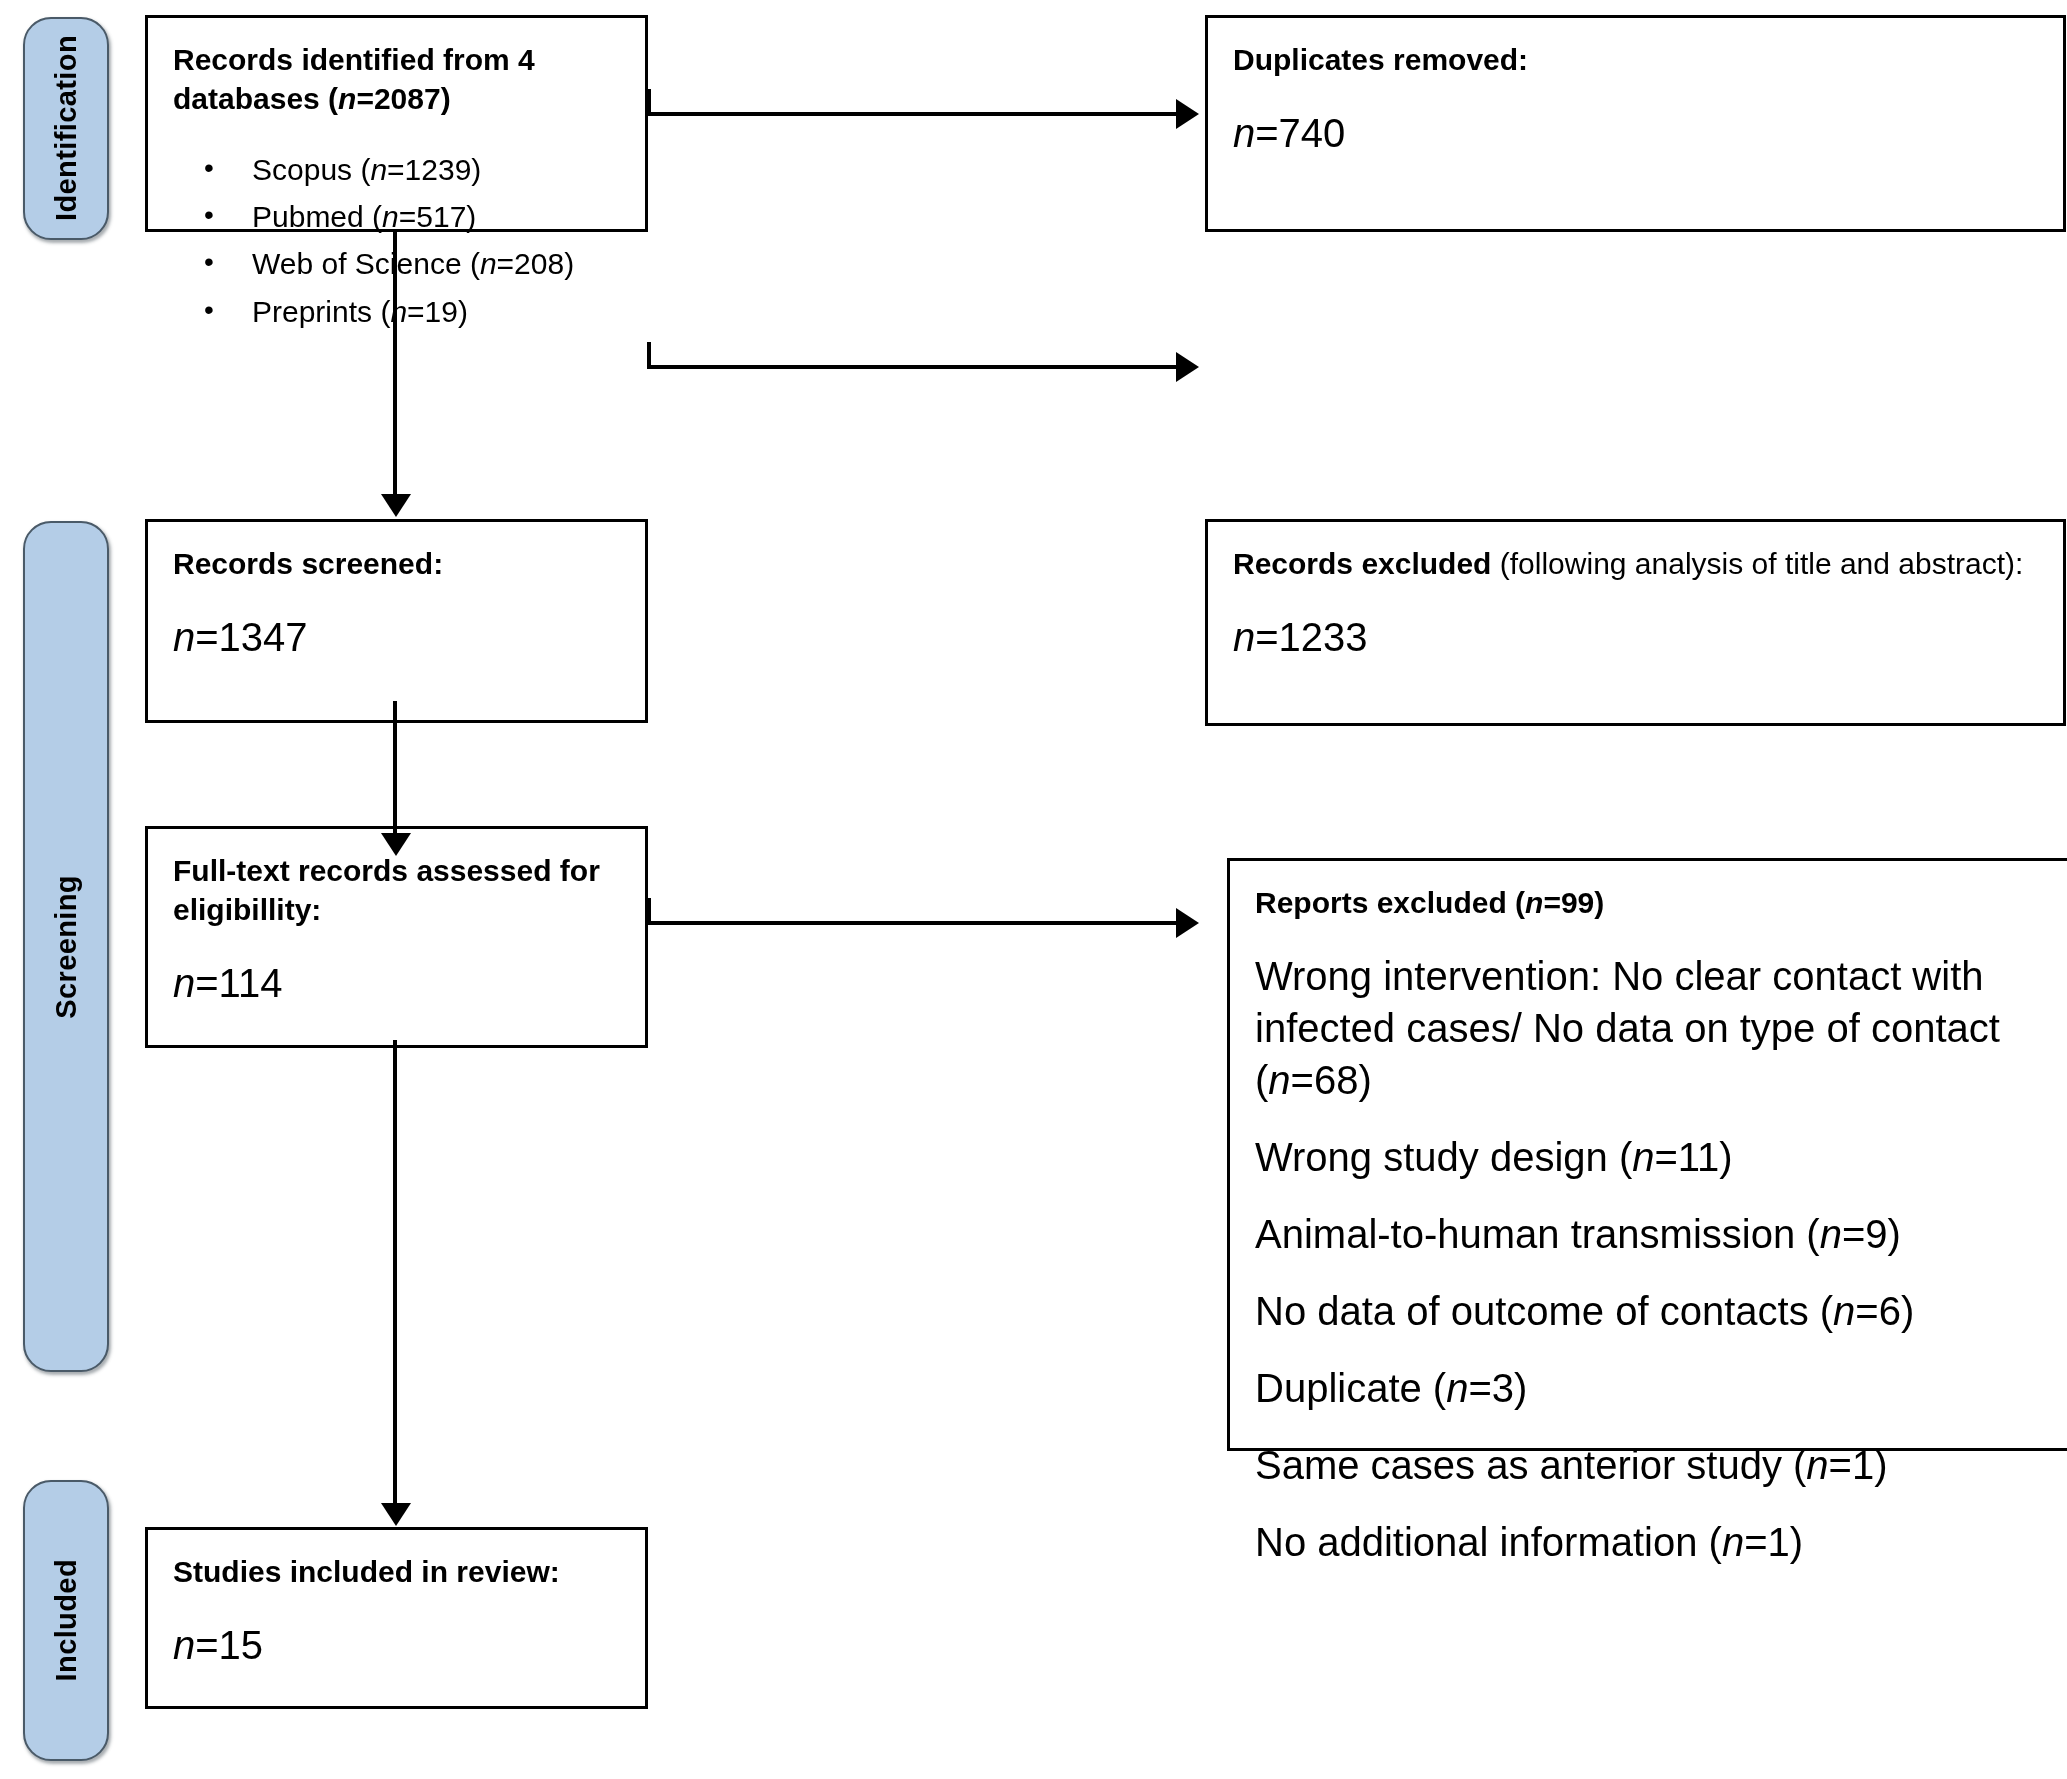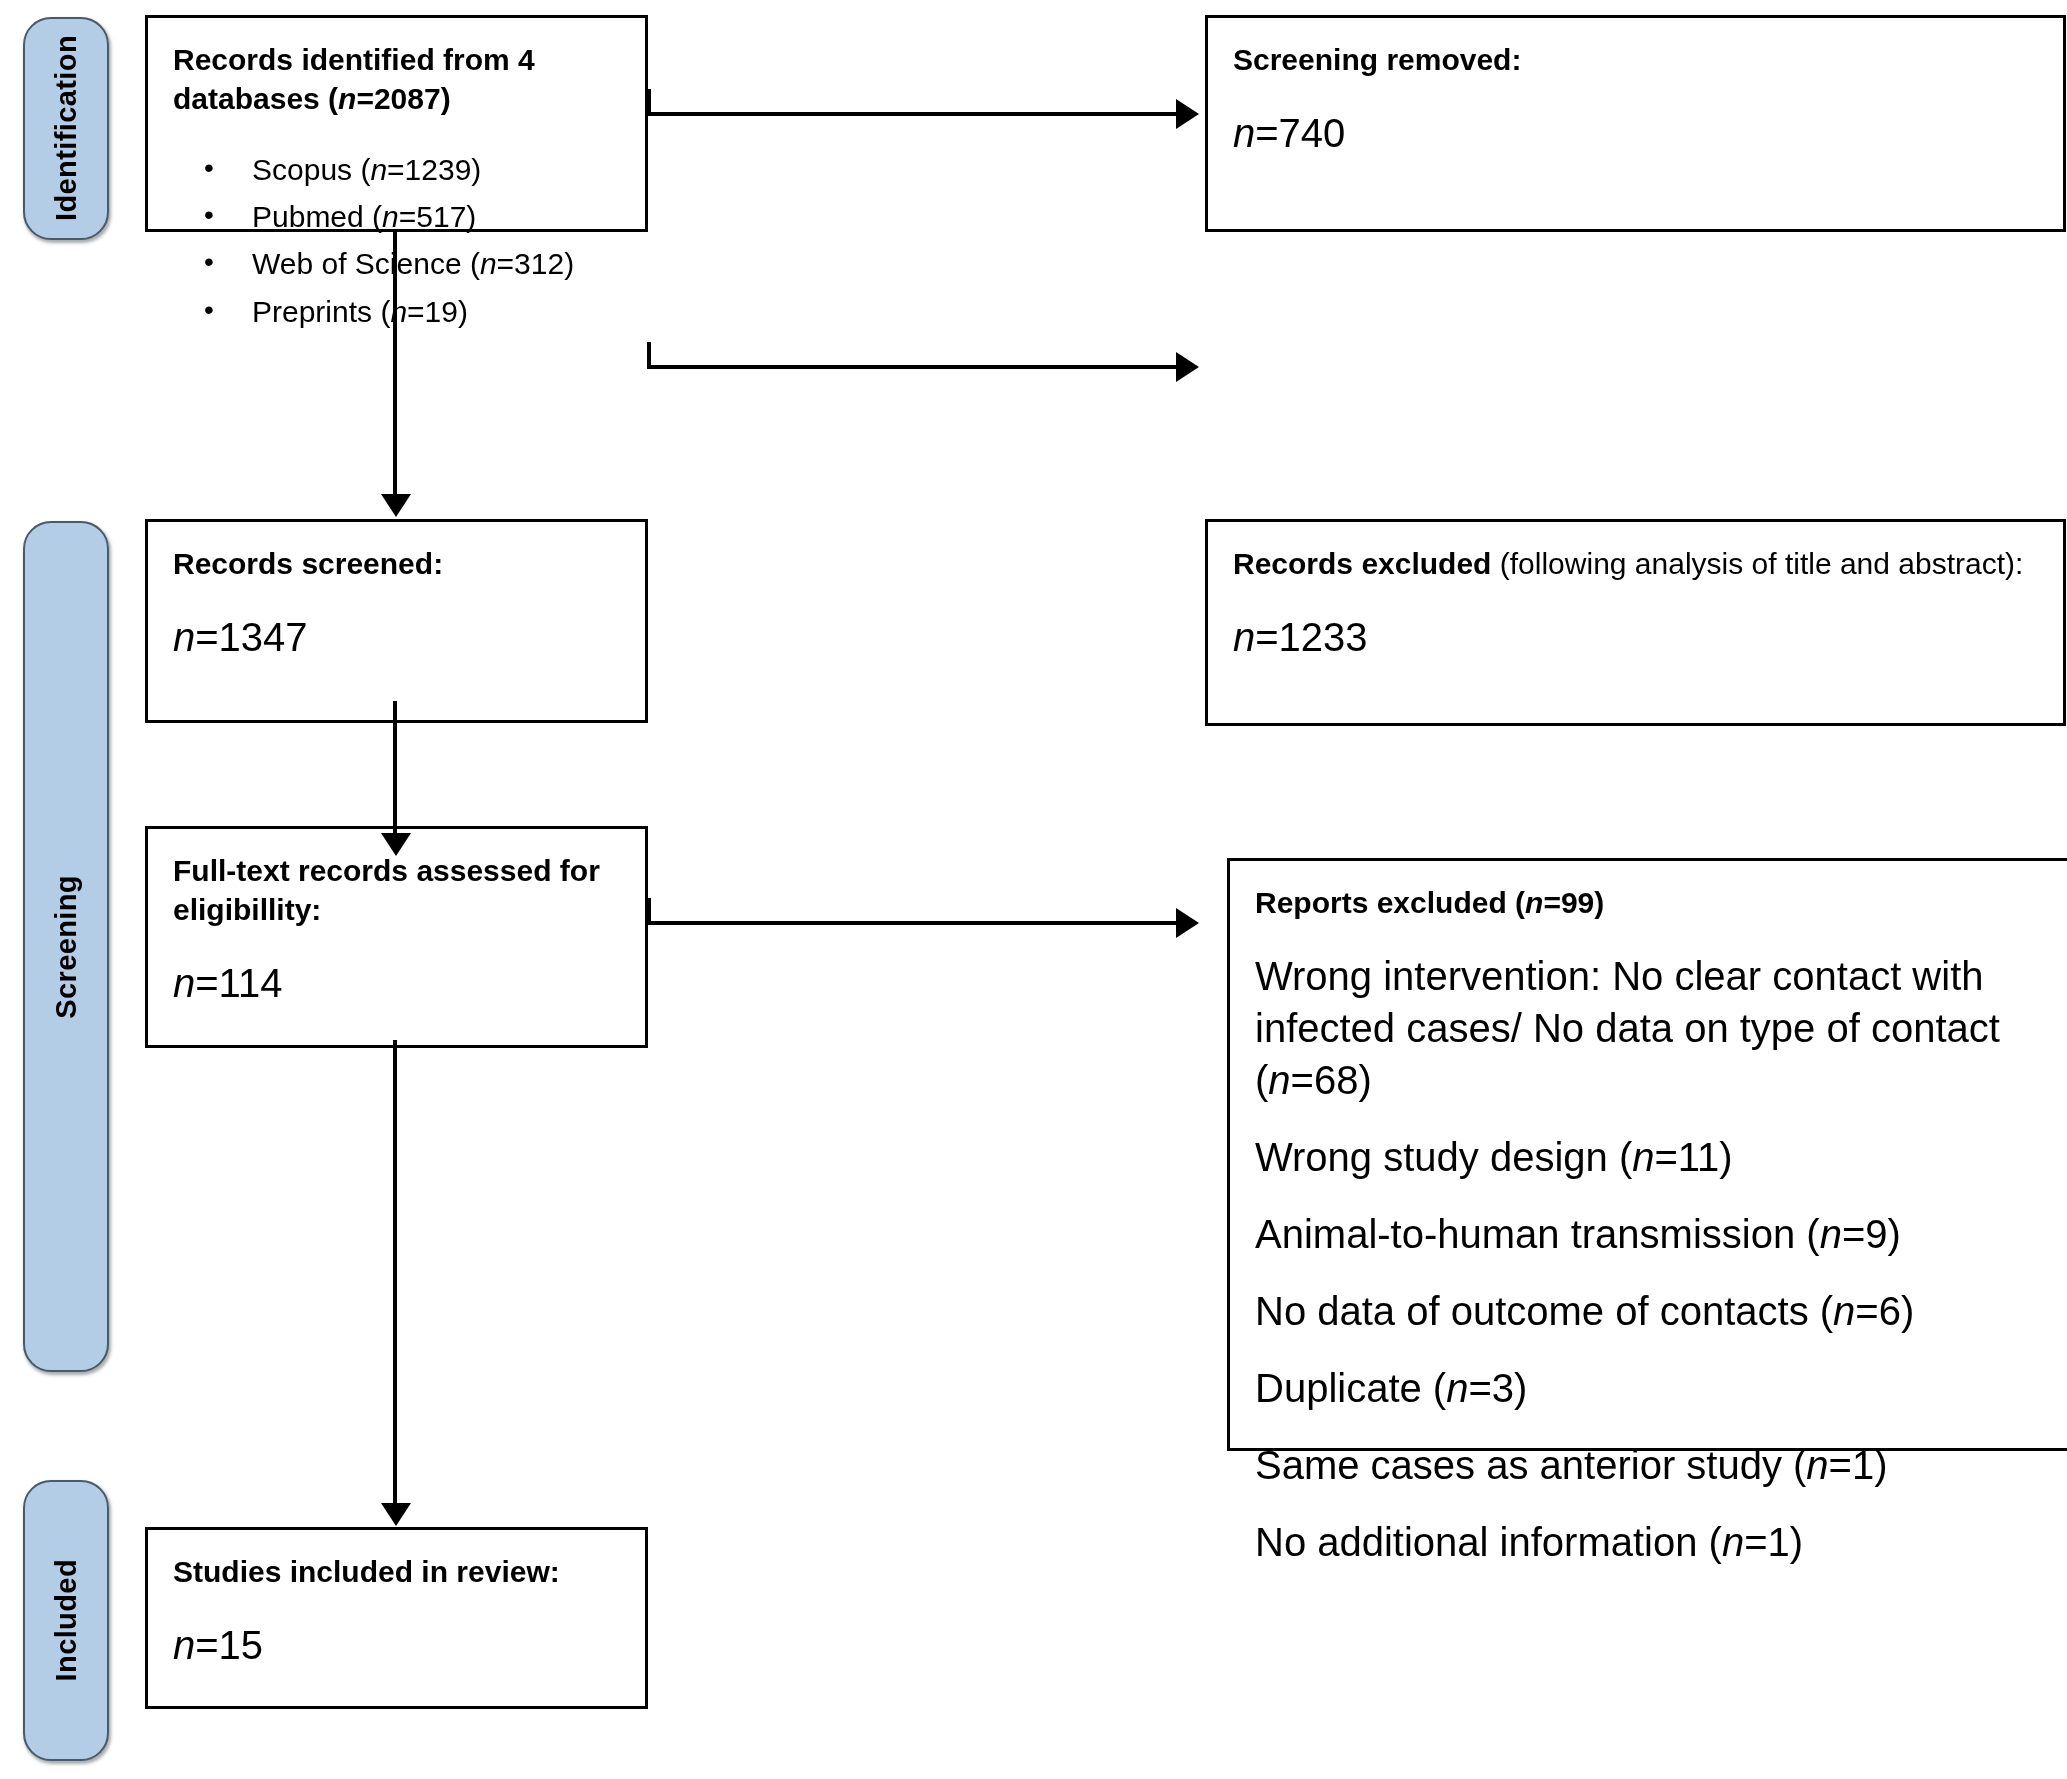--- a/index.html
+++ b/index.html
@@ -120,27 +120,27 @@
 
   <div class="phase-tab" style="left:23px; top:1480px; width:86px; height:281px;">
     <span class="phase-label">Included</span>
   </div>
 
   <div class="fbox" style="left:145px; top:15px; width:503px; height:217px;">
     <p class="hd"><span>Records identified from 4 databases (</span><span class="it">n</span><span>=2087)</span></p>
     <ul>
       <li><span>Scopus (</span><span class="it">n</span><span>=1239)</span></li>
       <li><span>Pubmed (</span><span class="it">n</span><span>=517)</span></li>
-      <li><span>Web of Science (</span><span class="it">n</span><span>=312)</span></li>
+      <li><span>Web of Science (</span><span class="it">n</span><span>=208)</span></li>
       <li><span>Preprints (</span><span class="it">n</span><span>=19)</span></li>
     </ul>
   </div>
 
   <div class="fbox" style="left:1205px; top:15px; width:861px; height:217px;">
-    <p class="hd">Screening removed:</p>
+    <p class="hd">Duplicates removed:</p>
     <div class="gap"></div>
     <p class="ln"><span class="it">n</span><span>=740</span></p>
   </div>
 
   <div class="fbox" style="left:145px; top:519px; width:503px; height:204px;">
     <p class="hd">Records screened:</p>
     <div class="gap"></div>
     <p class="ln"><span class="it">n</span><span>=1347</span></p>
   </div>
 

